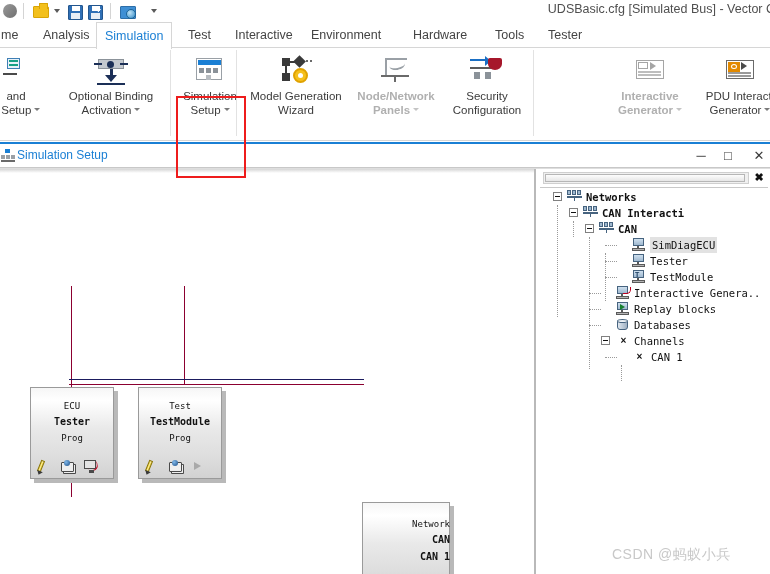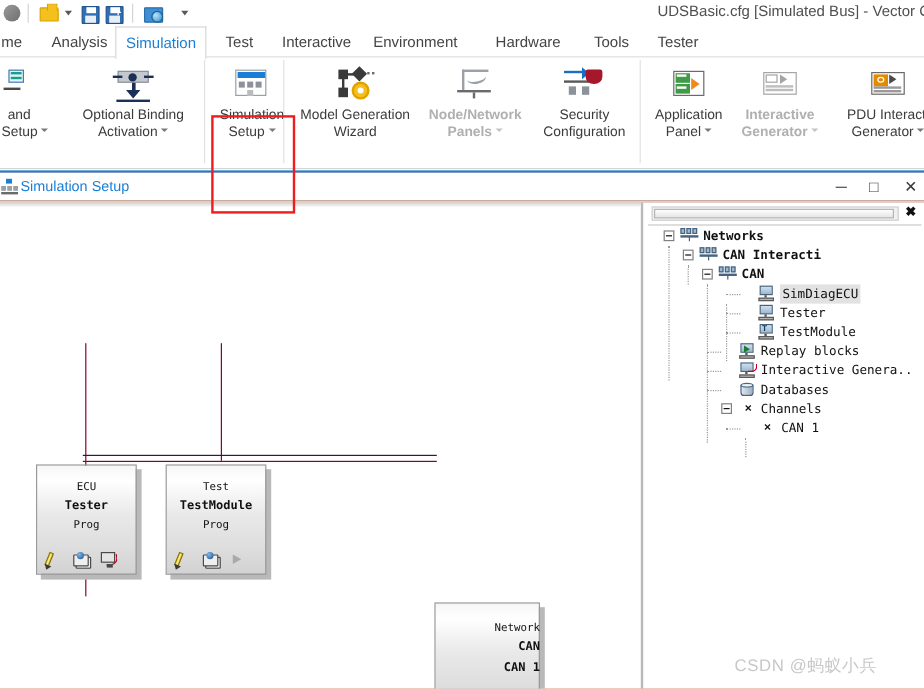--- a/index.html
+++ b/index.html
@@ -117,21 +117,21 @@
   }
   .red-highlight{
     position:absolute;border:2px solid #ee1c1c;box-sizing:border-box;pointer-events:none;z-index:9;
   }
 
   
   .sq{position:absolute;box-sizing:border-box;}
 
   
   .subwin{
-    position:absolute;left:0;top:144px;width:770px;height:430px;background:#c2410c;
+    position:absolute;left:0;top:144px;width:770px;height:430px;background:#5eead4;
   }
   .subwin-title{
     position:absolute;left:0;top:0;width:770px;height:23px;background:#ffffff;
   }
   .subwin-title .txt{
     position:absolute;left:17px;top:4px;font-size:12px;color:#1a7fd4;
   }
   .sw-icon{position:absolute;left:1px;top:5px;width:14px;height:13px;}
   .winbtn{
     position:absolute;top:0;width:28px;height:23px;cursor:default;
@@ -457,34 +457,20 @@
         <span class="sq" style="left:18px;top:2px;width:14px;height:12px;background:#a6172b;border-radius:2px 2px 50% 50%;"></span>
       </div>
       <div class="lbl">
         <span>Security</span><br>
         <span>Configuration</span>
       </div>
     </div>
 
     <div class="rgrp-sep" style="left:533px"></div>
 
-    <div class="rbtn" style="left:530px">
-      <div class="ricon">
-        <span class="sq" style="left:4px;top:3px;width:26px;height:21px;background:#ffffff;border:1.5px solid #6a6a6a;"></span>
-        <span class="sq" style="left:5.5px;top:4.5px;width:12px;height:8px;background:#3f9b45;"></span>
-        <span class="sq" style="left:5.5px;top:14px;width:12px;height:8px;background:#3f9b45;"></span>
-        <span class="sq" style="left:7px;top:6px;width:8px;height:1.5px;background:#ffffff;"></span>
-        <span class="sq" style="left:7px;top:16px;width:8px;height:1.5px;background:#ffffff;"></span>
-        <span class="sq" style="left:19px;top:9px;width:0;height:0;border-top:5px solid transparent;border-bottom:5px solid transparent;border-left:7px solid #f08a1c;"></span>
-      </div>
-      <div class="lbl">
-        <span>Application</span><br>
-        <span>Panel</span><span class="caret"></span>
-      </div>
-    </div>
 
     <div class="rbtn disabled" style="left:606px">
       <div class="ricon">
         <span class="sq" style="left:3px;top:4px;width:28px;height:19px;background:#ffffff;border:1.5px solid #a5a5a5;"></span>
         <span class="sq" style="left:5px;top:6px;width:10px;height:7px;background:#ffffff;border:1.5px solid #a5a5a5;"></span>
         <span class="sq" style="left:17px;top:6px;width:0;height:0;border-top:4px solid transparent;border-bottom:4px solid transparent;border-left:6px solid #a5a5a5;"></span>
         <span class="sq" style="left:5px;top:15px;width:23px;height:1.5px;background:#bdbdbd;"></span>
         <span class="sq" style="left:5px;top:18px;width:23px;height:1.5px;background:#bdbdbd;"></span>
       </div>
       <div class="lbl">
@@ -683,39 +669,39 @@
               </span>
           </span>
           <span class="tlabel" style="left:111px">TestModule</span>
         </div>
 
         <div class="trow">
           <span class="dotline-h" style="left:50px;top:8px;width:12px;"></span>
           <span class="tic" style="left:76px">
             <span class="ic-pc">
                 <span class="scr"></span>
+                <span class="redwave"></span>
+                <span class="stand"></span>
+                <span class="base"></span>
+              </span>
+          </span>
+          <span class="tlabel" style="left:95px">Interactive Genera..</span>
+        </div>
+
+        <div class="trow">
+          <span class="dotline-h" style="left:50px;top:8px;width:12px;"></span>
+          <span class="tic" style="left:76px">
+            <span class="ic-pc">
+                <span class="scr"></span>
                 <span class="grnplay"></span>
                 <span class="stand"></span>
                 <span class="base"></span>
               </span>
           </span>
           <span class="tlabel" style="left:95px">Replay blocks</span>
-        </div>
-
-        <div class="trow">
-          <span class="dotline-h" style="left:50px;top:8px;width:12px;"></span>
-          <span class="tic" style="left:76px">
-            <span class="ic-pc">
-                <span class="scr"></span>
-                <span class="redwave"></span>
-                <span class="stand"></span>
-                <span class="base"></span>
-              </span>
-          </span>
-          <span class="tlabel" style="left:95px">Interactive Genera..</span>
         </div>
 
         <div class="trow">
           <span class="dotline-h" style="left:50px;top:8px;width:12px;"></span>
           <span class="tic" style="left:76px">
             <span class="ic-db">
                 <span class="cyl"></span>
                 <span class="top"></span>
               </span>
           </span>

